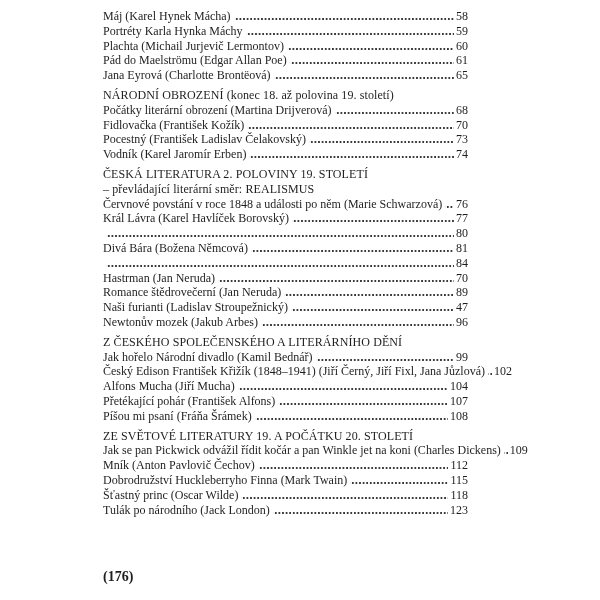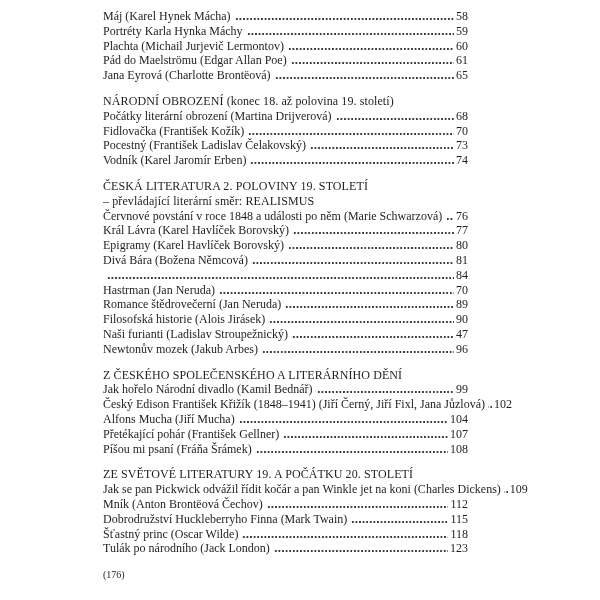--- a/index.html
+++ b/index.html
@@ -20,21 +20,21 @@
     width:600px;height:600px;
     background:var(--bg);
   }
   .toc{
     position:absolute;
     left:103px;top:9px;
     width:365px;
     font-size:12px;
     line-height:14.8px;
   }
-  .section:not(:first-child){margin-top:11px;}
+  .section:not(:first-child){margin-top:5px;}
   .header-line{
     white-space:nowrap;
     letter-spacing:0.1px;
   }
   .entry{
     display:flex;
     width:100%;
   }
   .title{
     flex:0 0 auto;
@@ -49,22 +49,22 @@
     background-repeat:repeat-x;
     background-position:1px calc(100% - 3.2px);
   }
   .pnum{
     flex:0 0 auto;
     white-space:nowrap;
   }
   .footer{
     position:absolute;
     left:103px;top:569px;
-    font-size:10px;
-    font-weight:normal;
+    font-size:14px;
+    font-weight:bold;
   }
 </style>
 </head>
 <body>
 
 <div class="page">
   <div class="toc">
       <div class="section">
         <div class="entry">
           <span class="title">Máj (Karel Hynek Mácha)</span>
@@ -122,21 +122,20 @@
           <span class="title">Červnové povstání v roce 1848 a události po něm (Marie Schwarzová)</span>
           <span class="dots"></span>
           <span class="pnum">76</span>
         </div>
         <div class="entry">
           <span class="title">Král Lávra (Karel Havlíček Borovský)</span>
           <span class="dots"></span>
           <span class="pnum">77</span>
         </div>
         <div class="entry">
-          <span class="title">Epigramy (Karel Havlíček Borovský)</span>
           <span class="dots"></span>
           <span class="pnum">80</span>
         </div>
         <div class="entry">
           <span class="title">Divá Bára (Božena Němcová)</span>
           <span class="dots"></span>
           <span class="pnum">81</span>
         </div>
         <div class="entry">
           <span class="dots"></span>
@@ -146,25 +145,20 @@
           <span class="title">Hastrman (Jan Neruda)</span>
           <span class="dots"></span>
           <span class="pnum">70</span>
         </div>
         <div class="entry">
           <span class="title">Romance štědrovečerní (Jan Neruda)</span>
           <span class="dots"></span>
           <span class="pnum">89</span>
         </div>
         <div class="entry">
-          <span class="title">Filosofská historie (Alois Jirásek)</span>
-          <span class="dots"></span>
-          <span class="pnum">90</span>
-        </div>
-        <div class="entry">
           <span class="title">Naši furianti (Ladislav Stroupežnický)</span>
           <span class="dots"></span>
           <span class="pnum">47</span>
         </div>
         <div class="entry">
           <span class="title">Newtonův mozek (Jakub Arbes)</span>
           <span class="dots"></span>
           <span class="pnum">96</span>
         </div>
       </div>
@@ -179,39 +173,39 @@
           <span class="title">Český Edison František Křižík (1848–1941) (Jiří Černý, Jiří Fixl, Jana Jůzlová)</span>
           <span class="dots"></span>
           <span class="pnum">102</span>
         </div>
         <div class="entry">
           <span class="title">Alfons Mucha (Jiří Mucha)</span>
           <span class="dots"></span>
           <span class="pnum">104</span>
         </div>
         <div class="entry">
-          <span class="title">Přetékající pohár (František Gellner)</span>
+          <span class="title">Přetékající pohár (František Alfons)</span>
           <span class="dots"></span>
           <span class="pnum">107</span>
         </div>
         <div class="entry">
           <span class="title">Píšou mi psaní (Fráňa Šrámek)</span>
           <span class="dots"></span>
           <span class="pnum">108</span>
         </div>
       </div>
       <div class="section">
         <div class="header-line">ZE SVĚTOVÉ LITERATURY 19. A POČÁTKU 20. STOLETÍ</div>
         <div class="entry">
           <span class="title">Jak se pan Pickwick odvážil řídit kočár a pan Winkle jet na koni (Charles Dickens)</span>
           <span class="dots"></span>
           <span class="pnum">109</span>
         </div>
         <div class="entry">
-          <span class="title">Mník (Anton Brontëová Čechov)</span>
+          <span class="title">Mník (Anton Pavlovič Čechov)</span>
           <span class="dots"></span>
           <span class="pnum">112</span>
         </div>
         <div class="entry">
           <span class="title">Dobrodružství Huckleberryho Finna (Mark Twain)</span>
           <span class="dots"></span>
           <span class="pnum">115</span>
         </div>
         <div class="entry">
           <span class="title">Šťastný princ (Oscar Wilde)</span>

